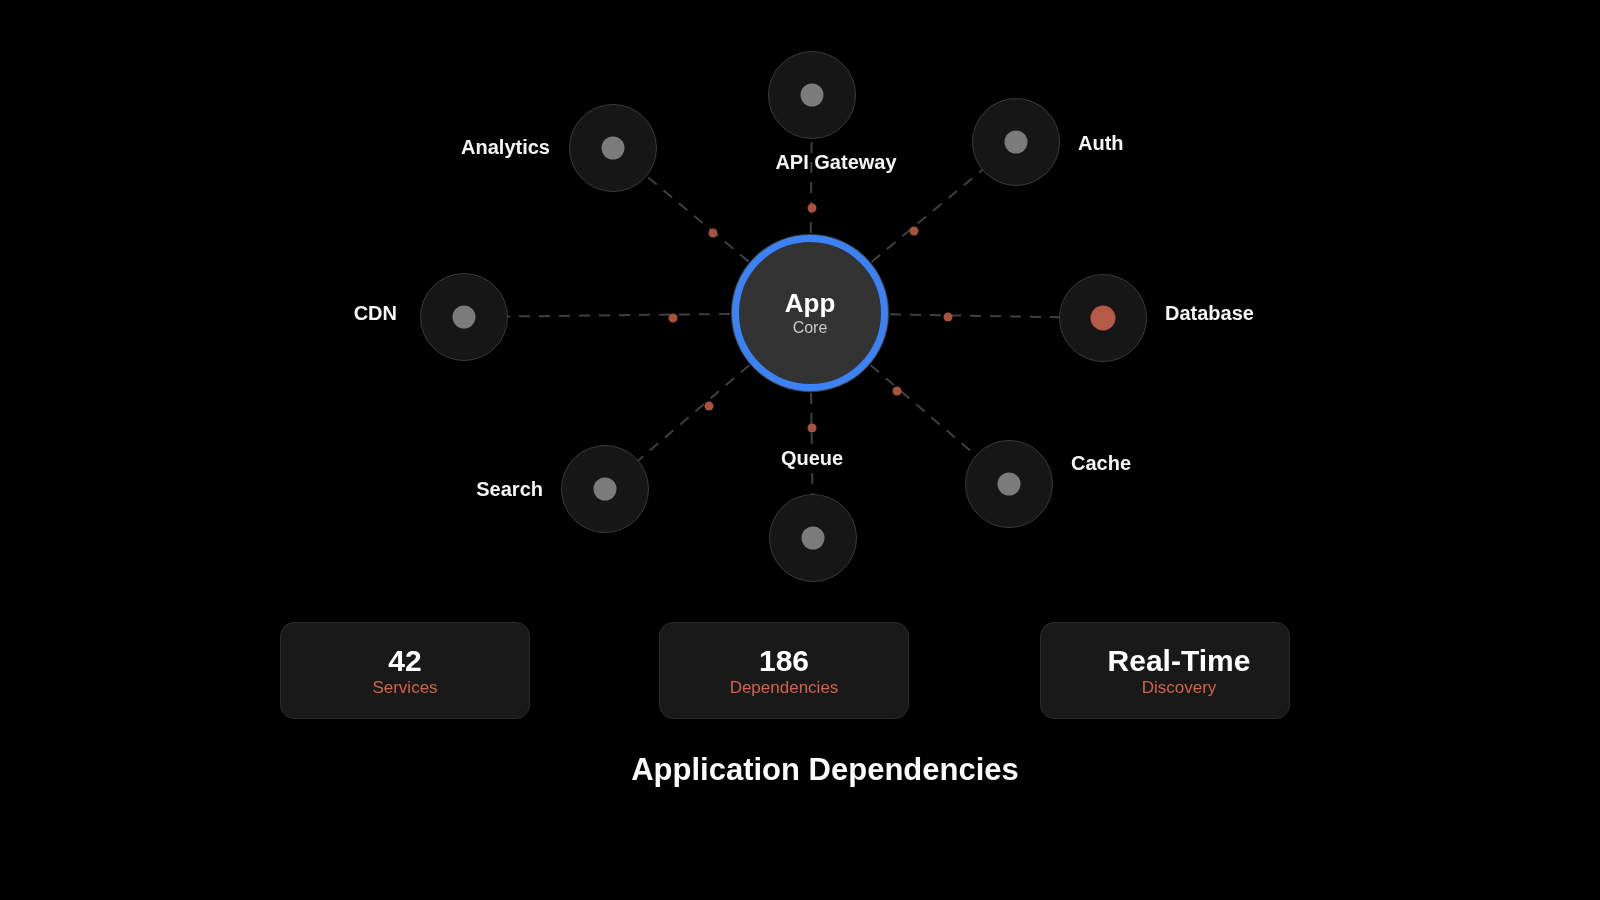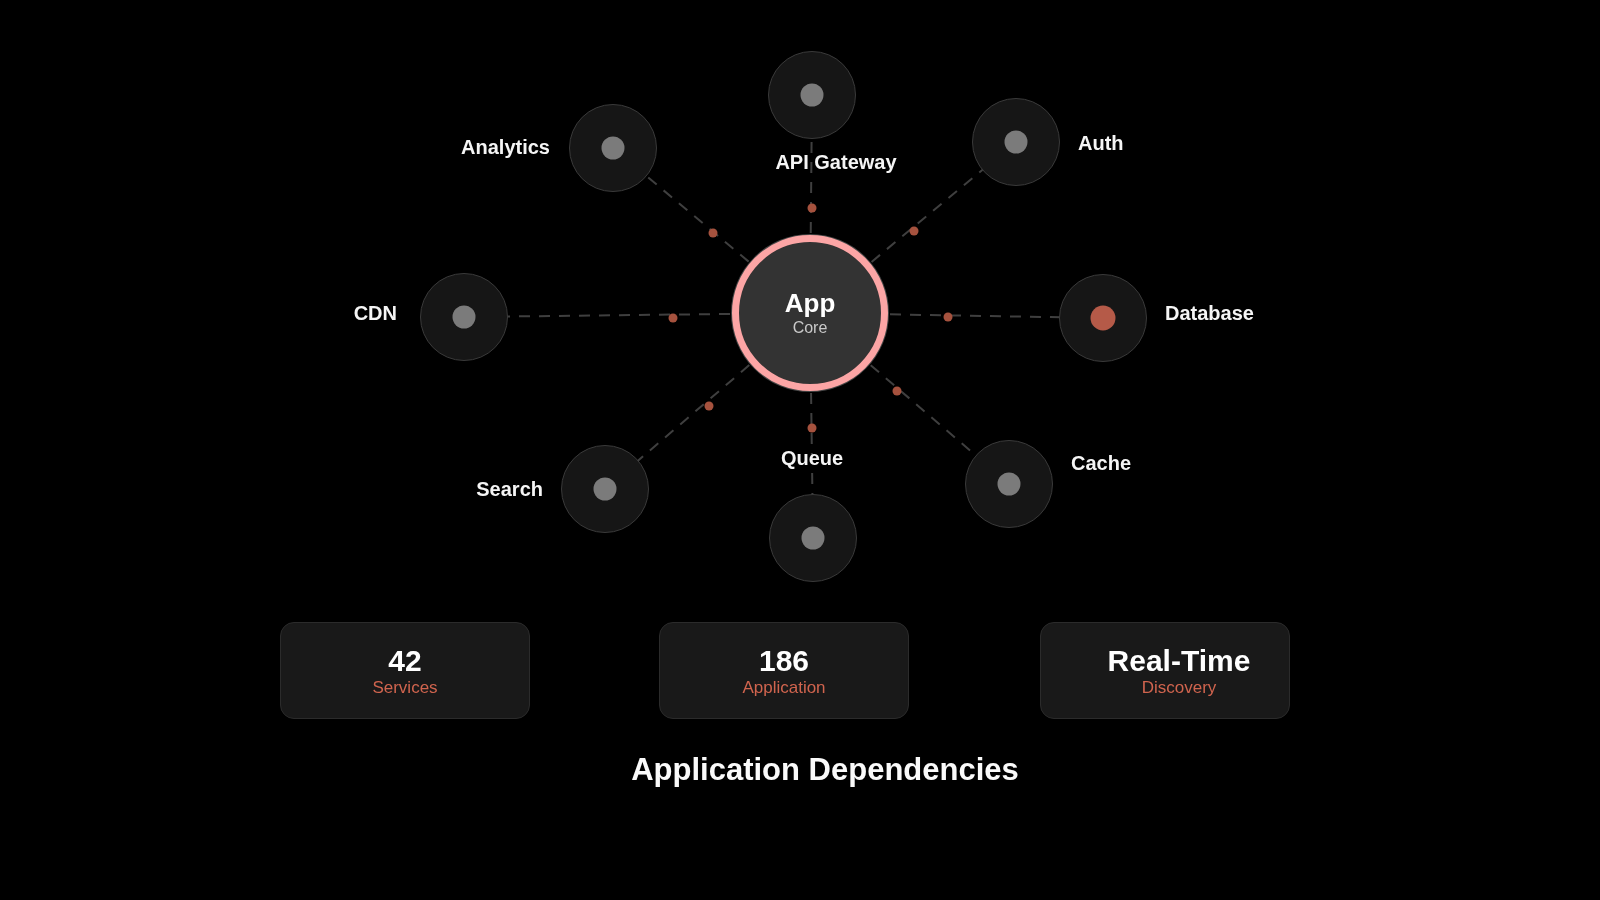--- a/index.html
+++ b/index.html
@@ -12,21 +12,21 @@
   }
   .link-layer{position:absolute;left:0;top:0;width:1600px;height:900px;}
 
   
   .hub{
     position:absolute;left:810px;top:313px;
     width:156px;height:156px;box-sizing:border-box;
     transform:translate(-50%,-50%);
     border-radius:50%;
     background:#333333;
-    border:7px solid #fca5a5;
+    border:7px solid #3b82f6;
     box-shadow:0 0 0 1px #464646;
     display:flex;flex-direction:column;align-items:center;justify-content:center;
     gap:4px;
   }
   .hub-title{color:#ffffff;font-weight:bold;font-size:26px;line-height:1;}
   .hub-subtitle{color:#c9c9c9;font-size:16px;line-height:1;}
 
   
   .node{
     position:absolute;
@@ -156,21 +156,21 @@
     <div class="hub-title">App</div>
     <div class="hub-subtitle">Core</div>
   </div>
 
   <div class="stat-card" id="stat-0">
     <div class="stat-value">42</div>
     <div class="stat-label">Services</div>
   </div>
   <div class="stat-card" id="stat-1">
     <div class="stat-value">186</div>
-    <div class="stat-label">Application</div>
+    <div class="stat-label">Dependencies</div>
   </div>
   <div class="stat-card" id="stat-2">
     <div class="stat-value">Real-Time</div>
     <div class="stat-label">Discovery</div>
   </div>
 
   <div class="page-title">Application Dependencies</div>
 
 </div>
 

